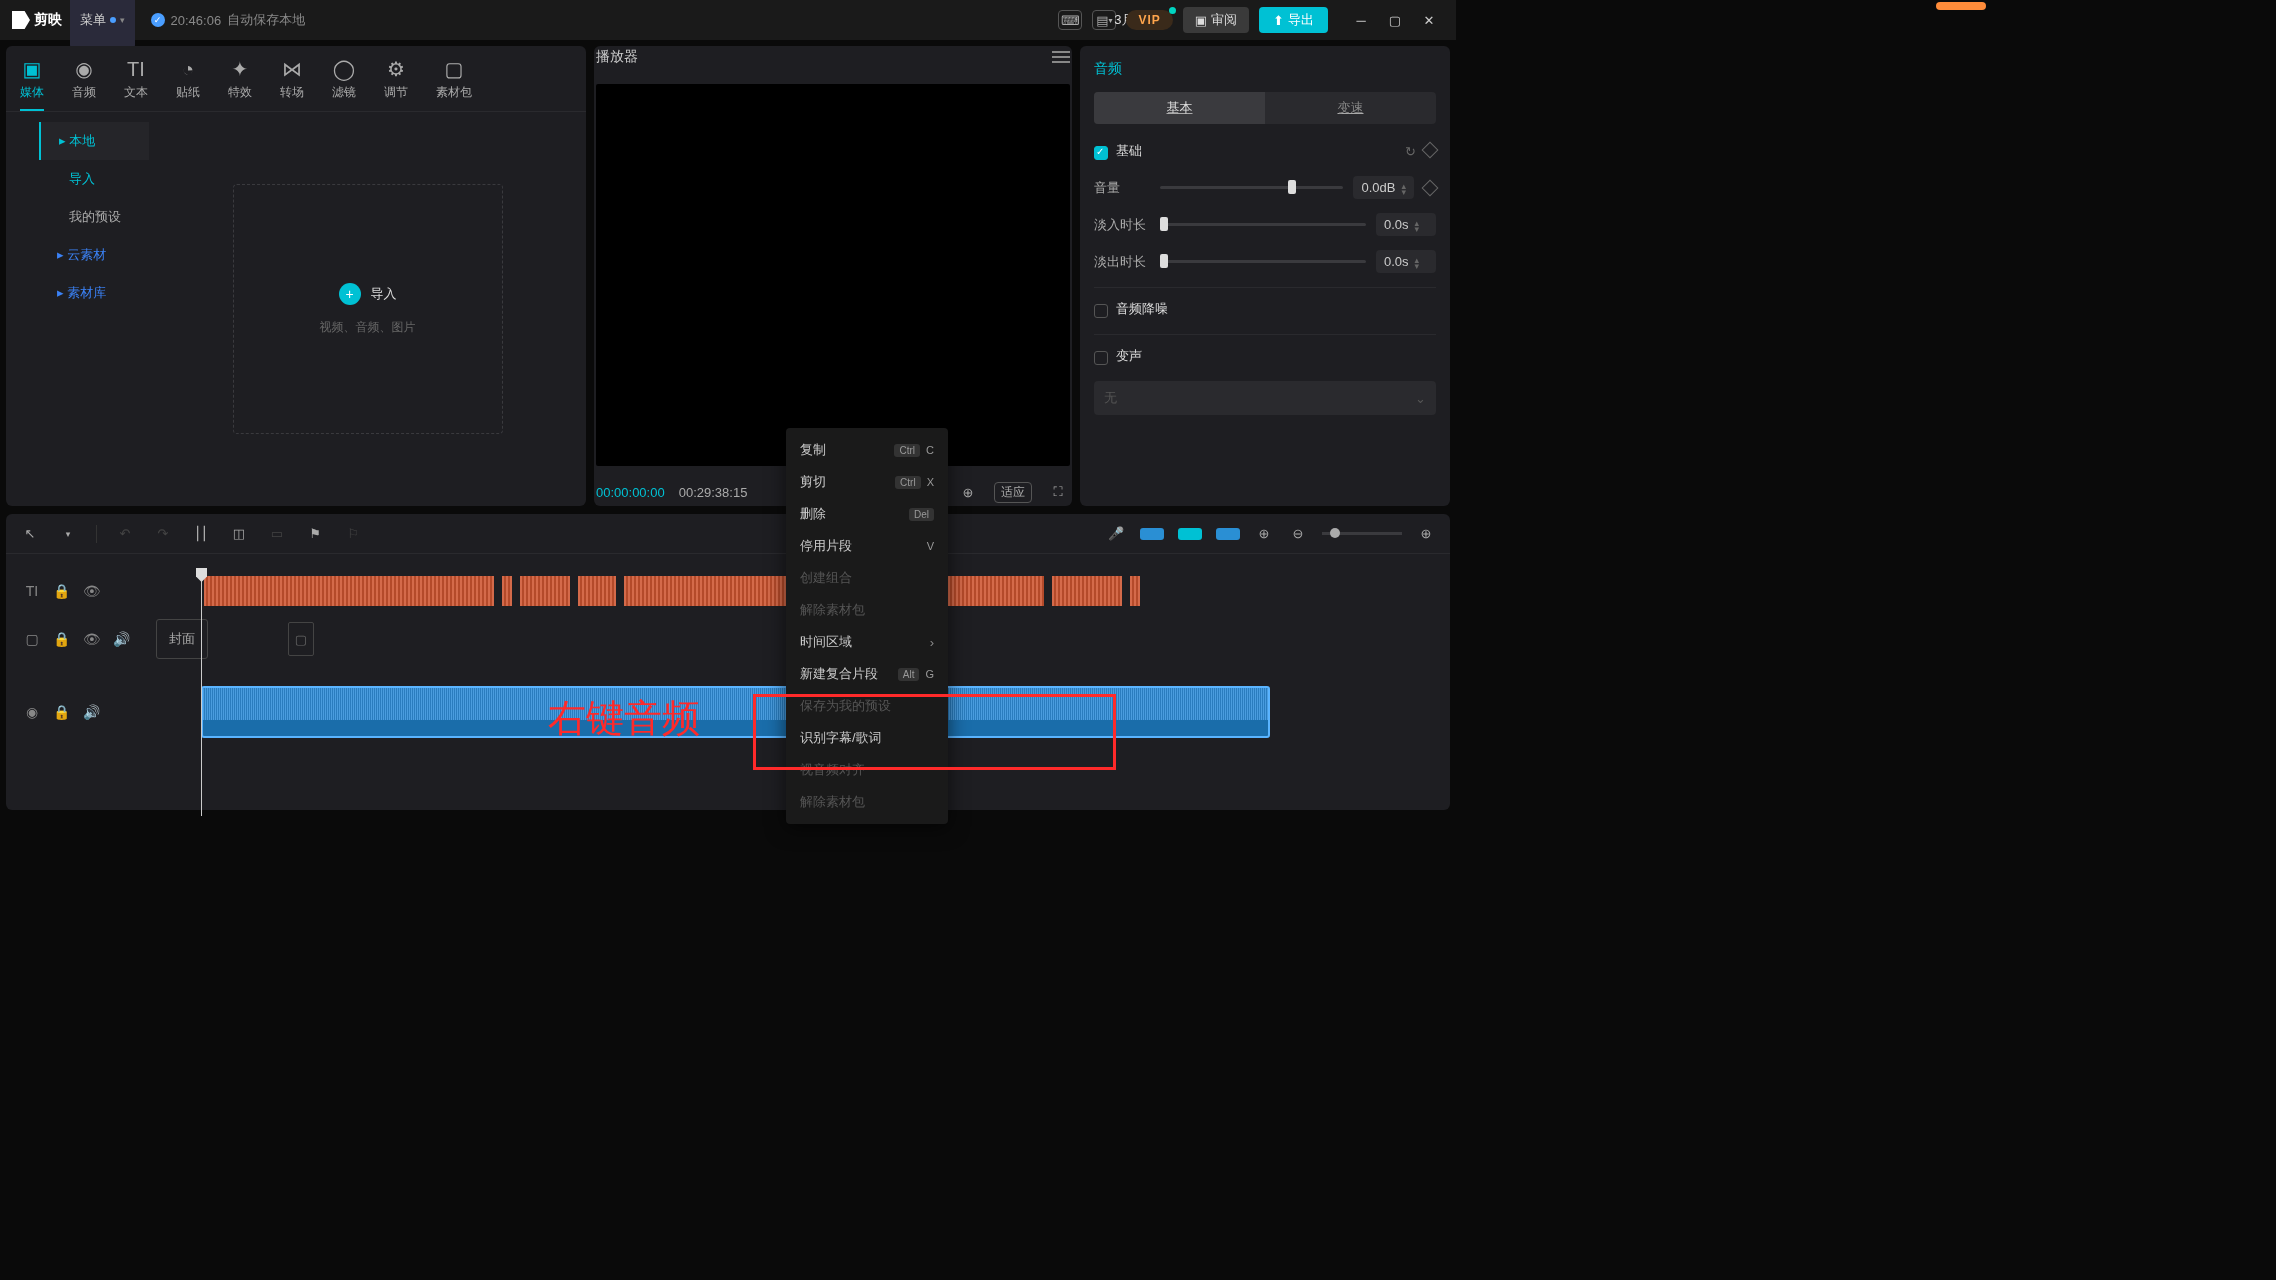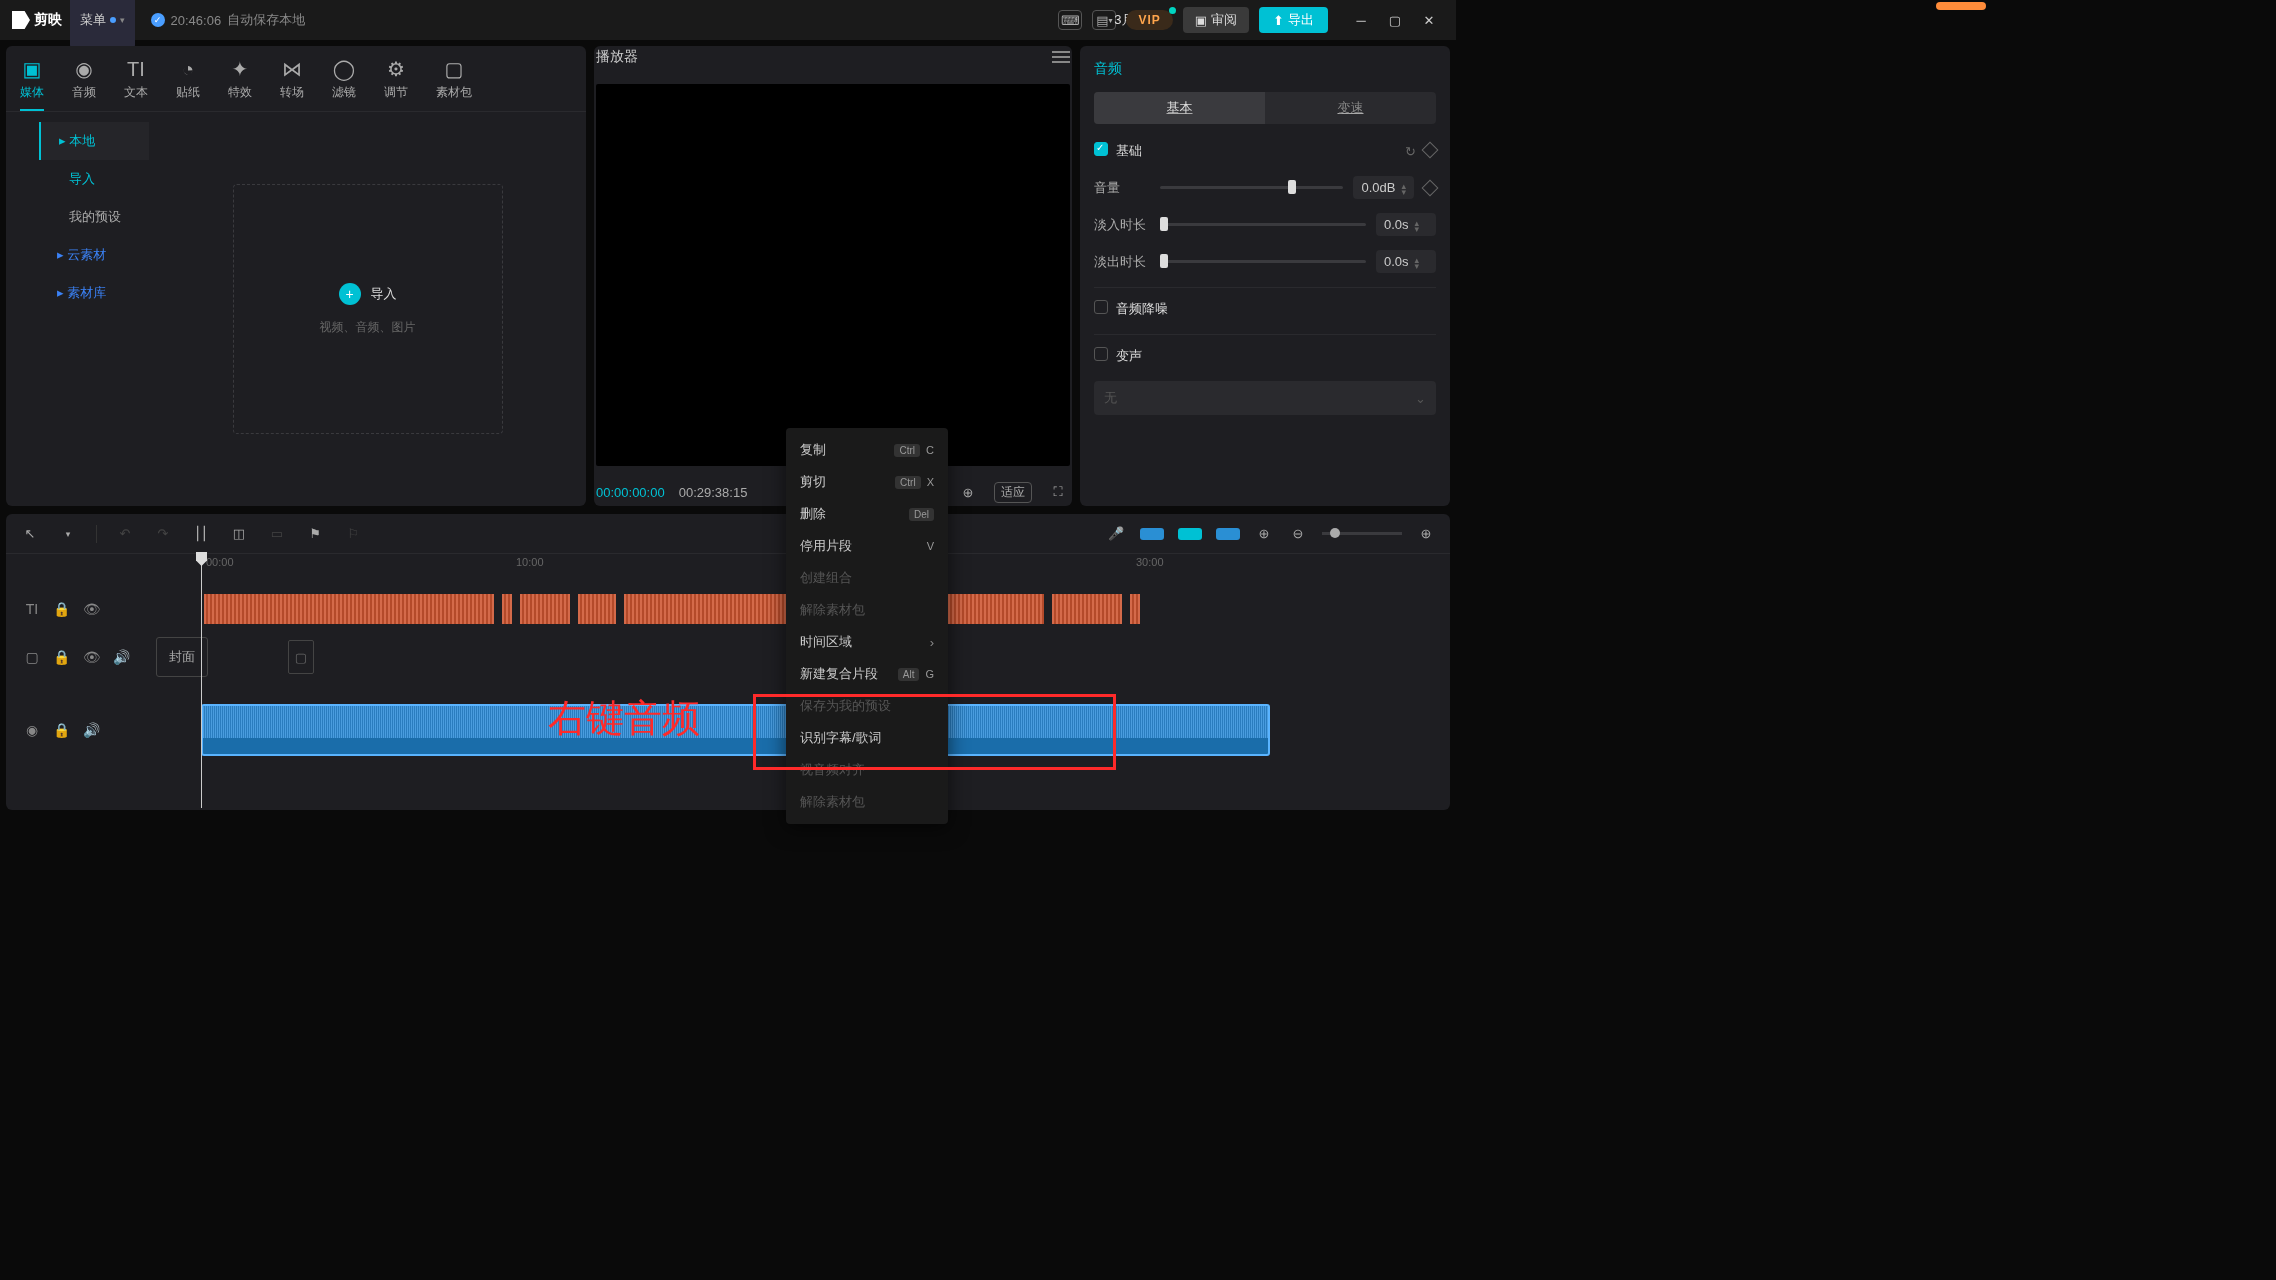--- a/index.html
+++ b/index.html
@@ -59,21 +59,21 @@
 .player-ctrl .pc-btn { width: 24px; height: 24px; display: flex; align-items: center; justify-content: center; cursor: pointer; color: #aaa; border-radius: 4px; }
 .player-ctrl .fit-btn { border: 1px solid #555; padding: 1px 6px; border-radius: 4px; font-size: 12px; }
 
 
 .right-panel { width: 370px; padding: 14px; }
 .rp-title { color: #00c1d4; font-size: 14px; margin-bottom: 14px; }
 .rp-tabs { display: flex; background: #2a2a2e; border-radius: 4px; overflow: hidden; margin-bottom: 18px; text-decoration: underline; }
 .rp-tabs div { flex: 1; text-align: center; padding: 7px; cursor: pointer; color: #888; }
 .rp-tabs div.active { background: #3a3a3e; color: #ddd; }
 .rp-section { display: flex; align-items: center; justify-content: space-between; margin-bottom: 16px; }
-.rp-section .sec-left { display: flex; align-items: flex-start; gap: 8px; color: #ddd; }
+.rp-section .sec-left { display: flex; align-items: flex-end; gap: 8px; color: #ddd; }
 .checkbox { width: 14px; height: 14px; border: 1px solid #555; border-radius: 3px; }
 .checkbox.checked { background: #00c1d4; border-color: #00c1d4; position: relative; }
 .checkbox.checked::after { content: "✓"; color: #fff; font-size: 10px; position: absolute; top: -1px; left: 1px; }
 .reset-icons { display: flex; gap: 8px; color: #666; }
 .reset-icons span { cursor: pointer; }
 .keyframe-icon { width: 12px; height: 12px; border: 1px solid #666; transform: rotate(45deg); }
 .prop-row { display: flex; align-items: center; gap: 10px; margin-bottom: 14px; }
 .prop-label { width: 56px; color: #aaa; font-size: 13px; }
 .slider { flex: 1; height: 3px; background: #3a3a3e; position: relative; border-radius: 2px; }
 .slider .thumb { position: absolute; width: 8px; height: 14px; background: #ddd; border-radius: 2px; top: -6px; }
@@ -346,26 +346,20 @@
       <div class="pill blue"></div>
       <div class="tl-btn">⊕</div>
       <div class="tl-btn">⊖</div>
       <div class="zoom-slider">
           <div class="zthumb"></div>
         </div>
       <div class="tl-btn">⊕</div>
     </div>
   </div>
   <div class="tl-body">
-    <div class="ruler">
-      <span style="left:200px">00:00</span>
-      <span style="left:510px">10:00</span>
-      <span style="left:820px">20:00</span>
-      <span style="left:1130px">30:00</span>
-    </div>
     <div class="playhead-line"></div>
 
     <div class="track-row" style="margin-top:16px">
       <div class="track-head">
         <div class="th-icon">TI</div>
         <div class="th-icon">🔒</div>
         <div class="th-icon">👁</div>
       </div>
       <div class="track-content">
         <div class="text-clip">

